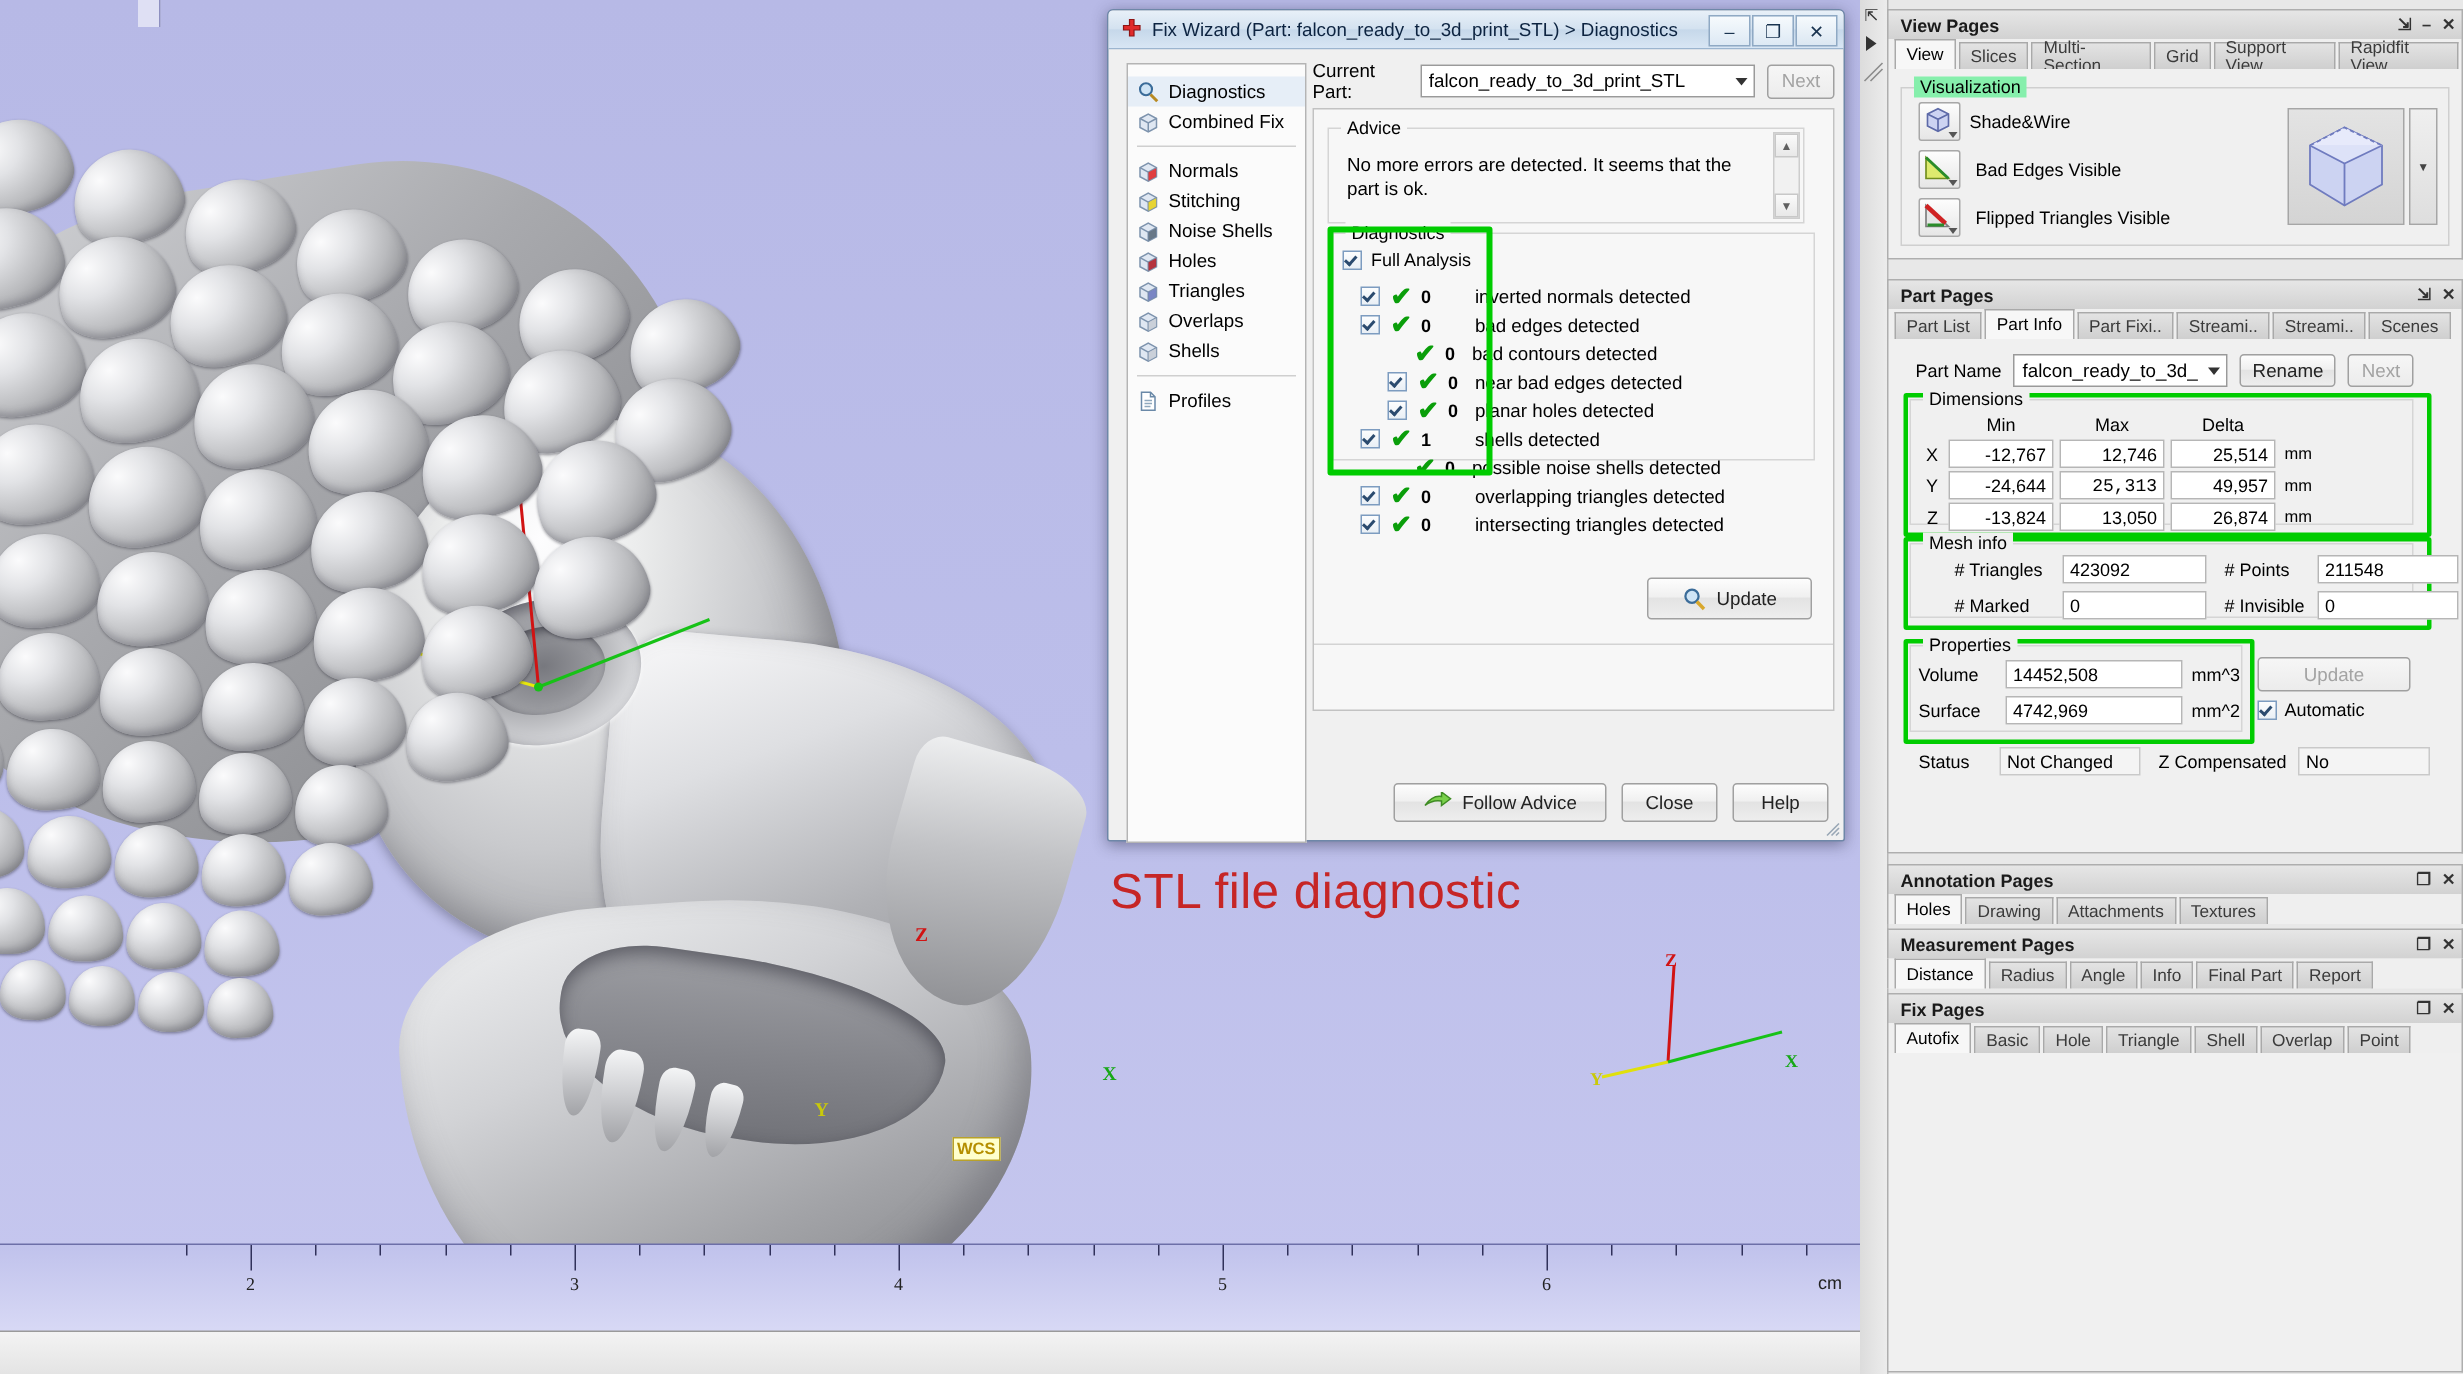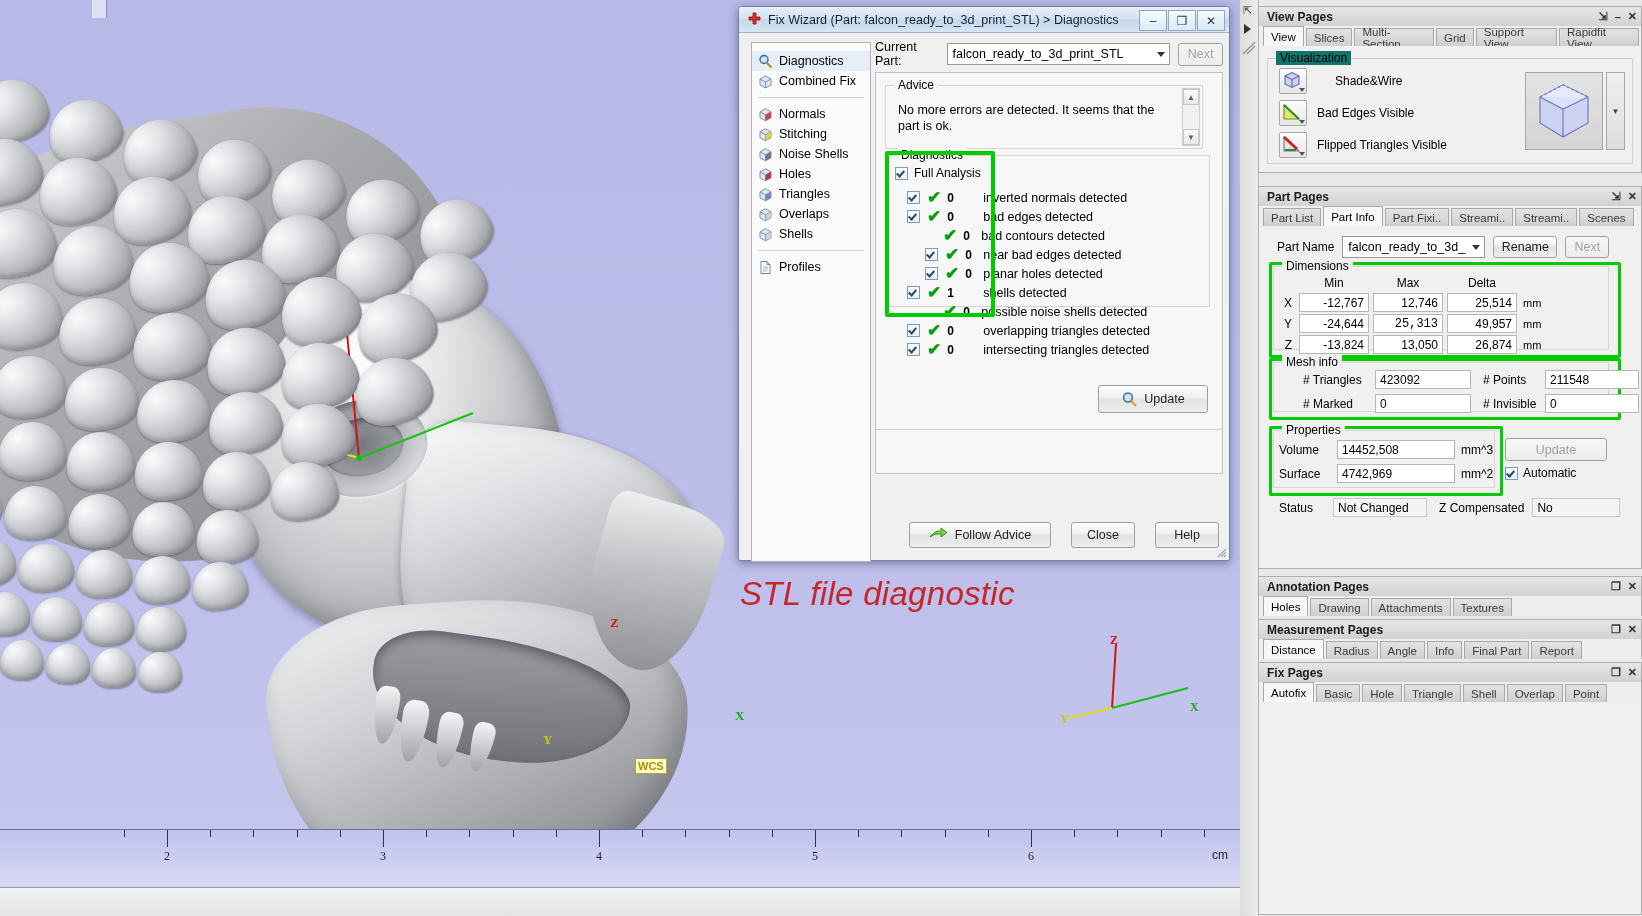--- a/index.html
+++ b/index.html
@@ -88,21 +88,21 @@
   .wcs-label{
     position:absolute;left:368px;top:458px;
     font-size:11px;font-weight:bold;color:#b58f00;
     background:#ffffcc;border:1px solid #b8a12a;padding:0 2px;line-height:14px;
   }
   .axis-label{position:absolute;font-size:13px;font-weight:bold;font-family:"Liberation Serif",serif;}
 
   #stl-caption{
     position:absolute;left:740px;top:575px;
     font-size:33px;color:#c62626;font-family:"Liberation Sans",sans-serif;
-    letter-spacing:.3px;white-space:nowrap;font-style:italic;
+    letter-spacing:.3px;white-space:nowrap;
   }
 
   
   #triad{position:absolute;left:1060px;top:630px;width:150px;height:100px;}
 
   
   #ruler{position:absolute;left:0;bottom:28px;width:1240px;height:58px;
     background:linear-gradient(180deg,#c0c2ec 0%,#d8d9f5 100%);
     border-top:1px solid #6d6fa8;}
   .tick{position:absolute;top:0;width:1px;background:#30315a;}
@@ -176,21 +176,21 @@
   #diag-group{position:absolute;left:12px;top:82px;width:320px;height:150px;}
   .chk{width:11px;height:11px;border:1px solid #7d9cc0;background:linear-gradient(180deg,#fcfdfe,#e9eff5);
     display:inline-block;position:relative;}
   .chk.on:after{content:"";position:absolute;left:2px;top:1px;width:3px;height:6px;
     border:solid #2b4b6f;border-width:0 2px 2px 0;transform:rotate(42deg);}
   .diag-row{display:flex;align-items:center;height:19px;font-size:12.5px;}
   .tick-ok{color:#0a9e0a;font-size:17px;font-weight:bold;line-height:14px;}
   .cnt{font-weight:bold;font-size:12px;width:14px;text-align:left;}
 
   #update-btn{position:absolute;right:14px;top:312px;width:108px;height:26px;}
-  #wiz-footer{position:absolute;left:0;right:0;bottom:4px;height:28px;display:flex;justify-content:flex-end;gap:20px;}
+  #wiz-footer{position:absolute;left:0;right:0;bottom:4px;height:28px;display:flex;justify-content:flex-end;gap:10px;}
 
   
   #dock{position:absolute;left:1240px;top:0;width:402px;height:916px;background:#e8e8e8;}
   #dock-gutter{position:absolute;left:0;top:0;width:18px;height:916px;
     background:linear-gradient(90deg,#dcdcdc,#ececec);border-right:1px solid #b6b6b6;}
   .panel{position:absolute;left:18px;right:0;}
   .panel-head{
     height:19px;background:linear-gradient(180deg,#e6e6e6 0%,#d2d2d2 100%);
     border:1px solid #aeaeae;border-bottom:none;
     display:flex;align-items:center;padding:0 4px 0 8px;font-size:12px;font-weight:bold;color:#1a1a1a;
@@ -619,24 +619,24 @@
       <div class="tabstrip" id="view-tabs">
           <div class="tab active">View</div>
           <div class="tab">Slices</div>
           <div class="tab">Multi-Section</div>
           <div class="tab">Grid</div>
           <div class="tab">Support View</div>
           <div class="tab">Rapidfit View</div>
         </div>
       <div class="panel-body" style="height:126px;">
         <div class="groupbox" style="left:8px;top:12px;right:8px;height:104px;border-color:#cfcfcf;background:transparent;">
-          <span class="gtitle" style="background:#0f766e;">Visualization</span>
+          <span class="gtitle" style="background:#86efac;">Visualization</span>
         </div>
         <div id="vis-items" style="position:absolute;left:20px;top:22px;">
-            <div style="display: flex; align-items: center; gap: 28px; margin-bottom: 6px;">
+            <div style="display: flex; align-items: center; gap: 6px; margin-bottom: 6px;">
               <span class="ico-btn">
                 <svg width="22" height="22" viewBox="0 0 22 22" style="position:absolute;left:1px;top:0;">
                   <path d="M4 7 L11 3.5 L18 7 L18 15 L11 18.5 L4 15 Z" fill="#ccd3f2" stroke="#5d6aa8" stroke-width="1.1"></path>
                   <path d="M4 7 L11 10.5 L18 7 M11 10.5 L11 18.5" fill="none" stroke="#5d6aa8" stroke-width="1.1"></path>
                 </svg>
                 <span style="position:absolute;right:1px;bottom:1px;width:0;height:0;border-left:3px solid transparent;border-right:3px solid transparent;border-top:4px solid #555;"></span>
               </span>
               <span class="lbl">Shade&amp;Wire</span>
             </div>
             <div style="display: flex; align-items: center; gap: 10px; margin-bottom: 6px;">

